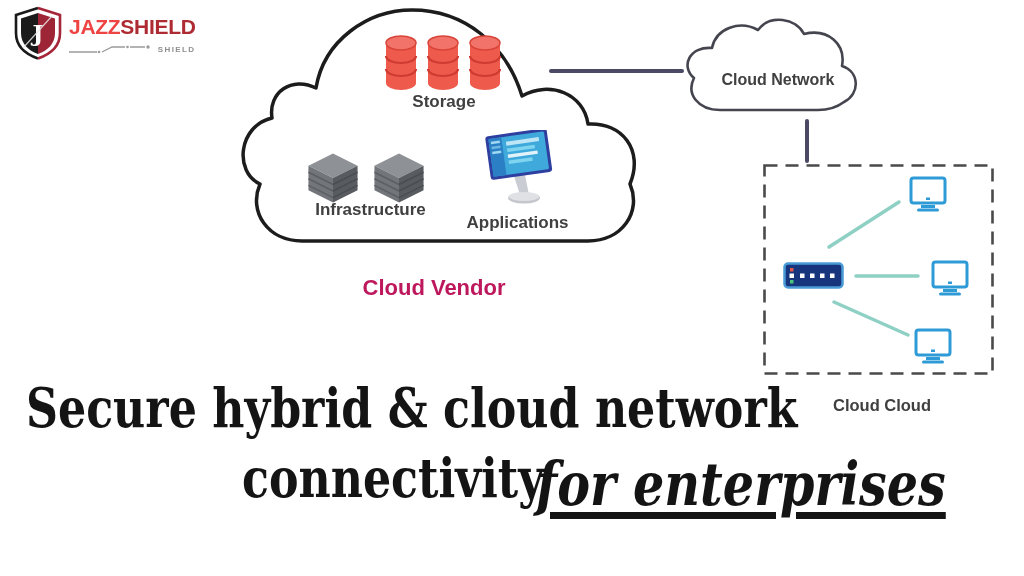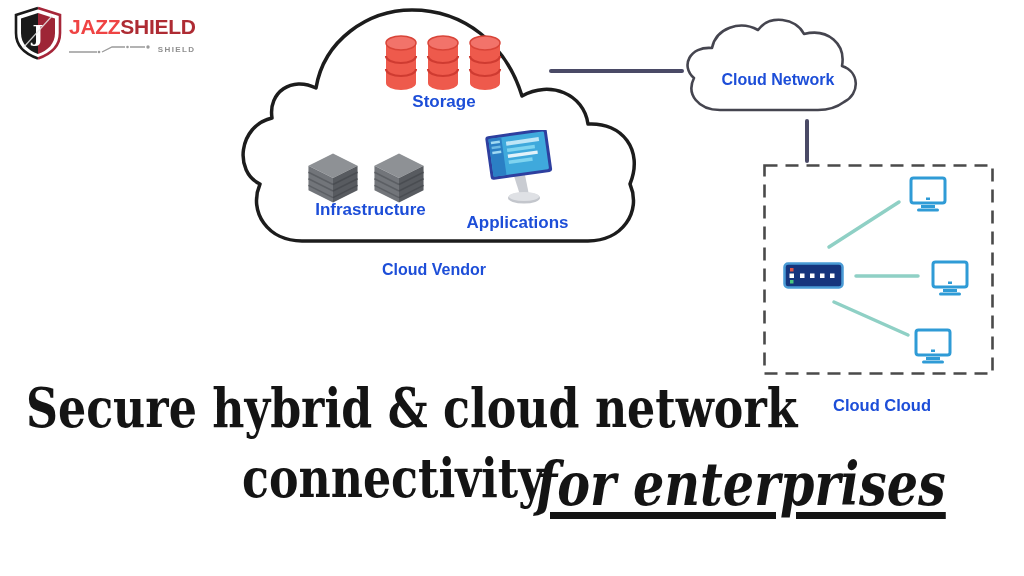--- a/index.html
+++ b/index.html
@@ -12,24 +12,24 @@
   
   .logo{left:12px;top:6px;display:flex;align-items:flex-start;}
   .logo-text{margin-left:5px;margin-top:10px;line-height:1;}
   .logo-word{font-size:21px;font-weight:800;letter-spacing:-0.3px;white-space:nowrap;}
   .logo-jazz{color:#ef4444;}
   .logo-cyber{color:#ae2b33;}
   .logo-sub{display:flex;align-items:center;justify-content:space-between;margin-top:8px;}
   .logo-shield-word{font-size:8px;font-weight:700;letter-spacing:1.4px;color:#8f8f8f;margin-left:3px;}
 
   
-  .lbl{color:#1d4ed8;font-weight:700;text-align:center;}
+  .lbl{color:#404040;font-weight:700;text-align:center;}
   .lbl-sm{font-size:17px;}
   .lbl-md{font-size:16px;}
-  .lbl-lg{font-size:16px;color:#1d4ed8;}
+  .lbl-lg{font-size:22px;color:#be185d;margin-top:14px;}
 
   
   .link-h{background:#4a4a66;height:3.5px;border-radius:2px;}
   .link-v{background:#4a4a66;width:3.5px;border-radius:2px;}
 
   
   .headline{
     font-family:"DejaVu Serif","Liberation Serif",serif;
     font-weight:bold;color:#141414;line-height:1;white-space:nowrap;
     transform:scaleX(0.82);transform-origin:left top;

